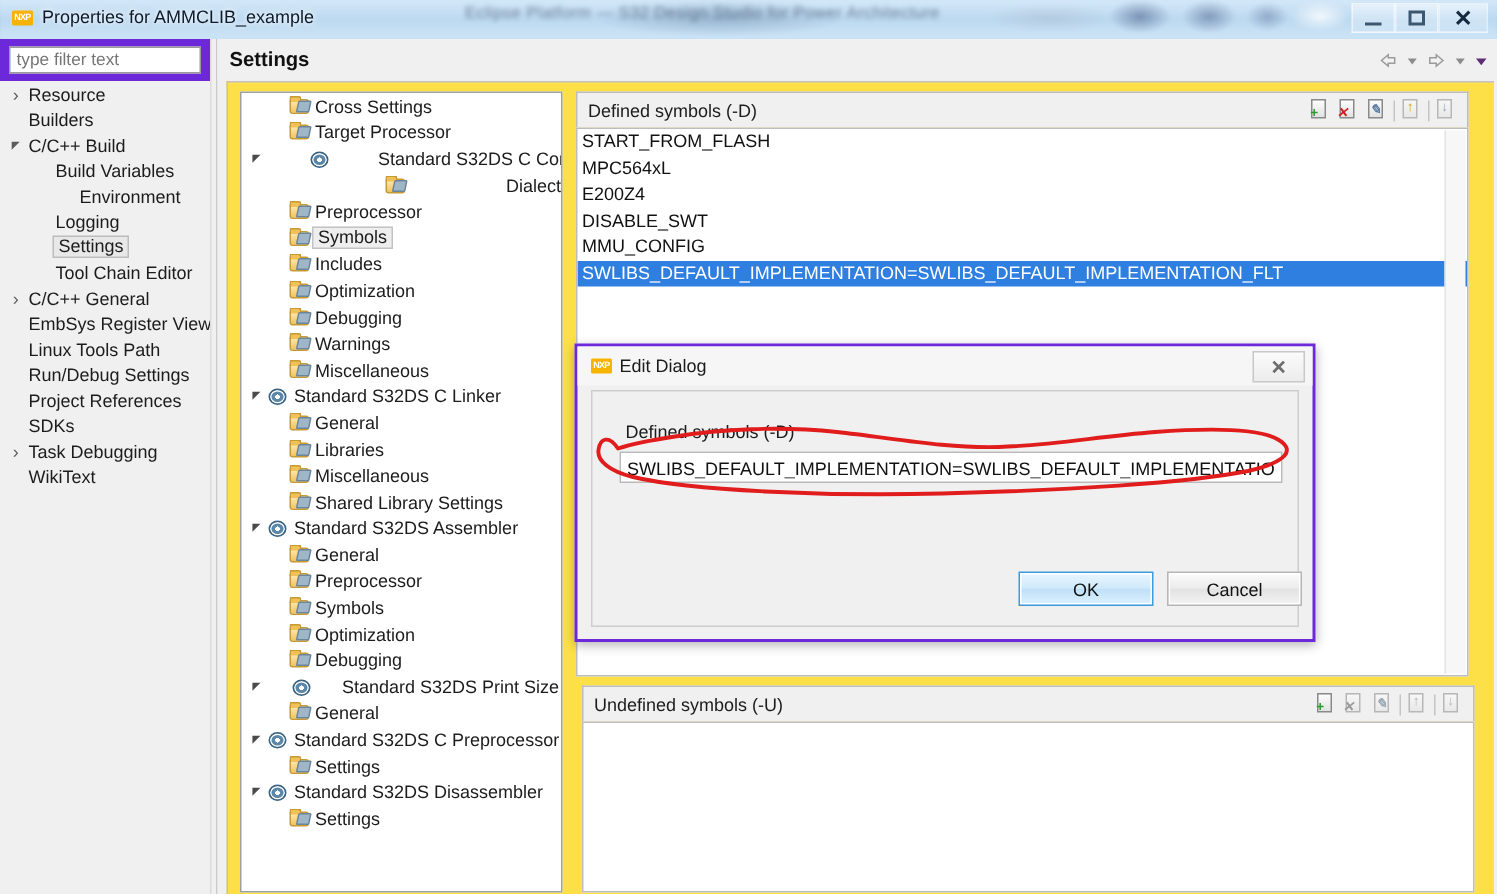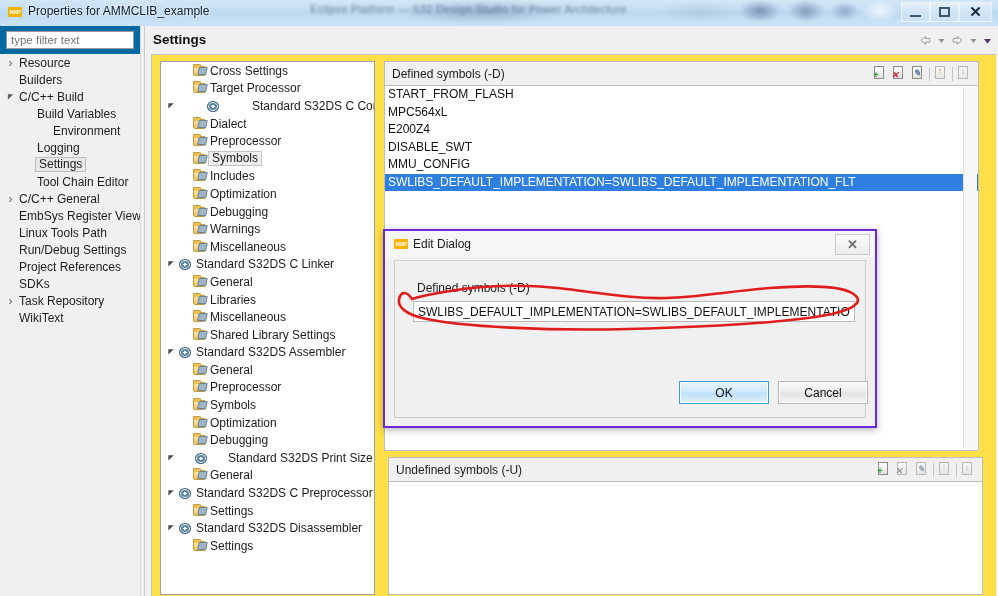--- a/index.html
+++ b/index.html
@@ -67,21 +67,21 @@
 
   
   #content {
     position: absolute; left: 0; top: 26px; width: 998px; height: 570px;
     background: #f0f0f0;
   }
 
   
   #left-pane {
     position: absolute; left: 0; top: 0; width: 140px; height: 570px;
-    background: #0369a1;
+    background: #6d28d9;
   }
   #filter-input {
     position: absolute; left: 6px; top: 5px; width: 128px; height: 18px;
     border: 1px solid #9a9a9a; background: #fff;
     font-family: "Liberation Sans", sans-serif; font-size: 11.5px;
     color: #9a9a9a; padding: 0 4px; line-height: 16px;
     outline: none;
   }
   #nav-tree {
     position: absolute; left: 0; top: 28px; width: 140px; height: 542px;
@@ -358,21 +358,21 @@
         <div class="nav-row" style="padding-left: 4px;">
           <span class="nav-arrow none">&nbsp;</span>
           <span class="nav-label">Project References</span>
         </div>
         <div class="nav-row" style="padding-left: 4px;">
           <span class="nav-arrow none">&nbsp;</span>
           <span class="nav-label">SDKs</span>
         </div>
         <div class="nav-row" style="padding-left: 4px;">
           <span class="nav-arrow" style="font-size: 12px;">›</span>
-          <span class="nav-label">Task Repository</span>
+          <span class="nav-label">Task Debugging</span>
         </div>
         <div class="nav-row" style="padding-left: 4px;">
           <span class="nav-arrow none">&nbsp;</span>
           <span class="nav-label">WikiText</span>
         </div>
       </div>
   </div>
 
   <div id="splitter"></div>
 
@@ -426,21 +426,21 @@
             </span>
             <span class="tool-label">Target Processor</span>
           </div>
           <div class="tool-row" style="padding-left: 3px; gap: 28px;">
             <span class="tool-arrow" style="font-size: 7px; transform: rotate(180deg);">◢</span>
             <span class="tool-ico">
               <i class="ic-gear"></i>
             </span>
             <span class="tool-label">Standard S32DS C Compiler</span>
           </div>
-          <div class="tool-row" style="padding-left: 17px;">
+          <div class="tool-row" style="padding-left: 17px; justify-content: space-between;">
             <span class="tool-arrow none">&nbsp;</span>
             <span class="tool-ico">
               <i class="ic-folder"></i>
             </span>
             <span class="tool-label">Dialect</span>
           </div>
           <div class="tool-row" style="padding-left: 17px;">
             <span class="tool-arrow none">&nbsp;</span>
             <span class="tool-ico">
               <i class="ic-folder"></i>

